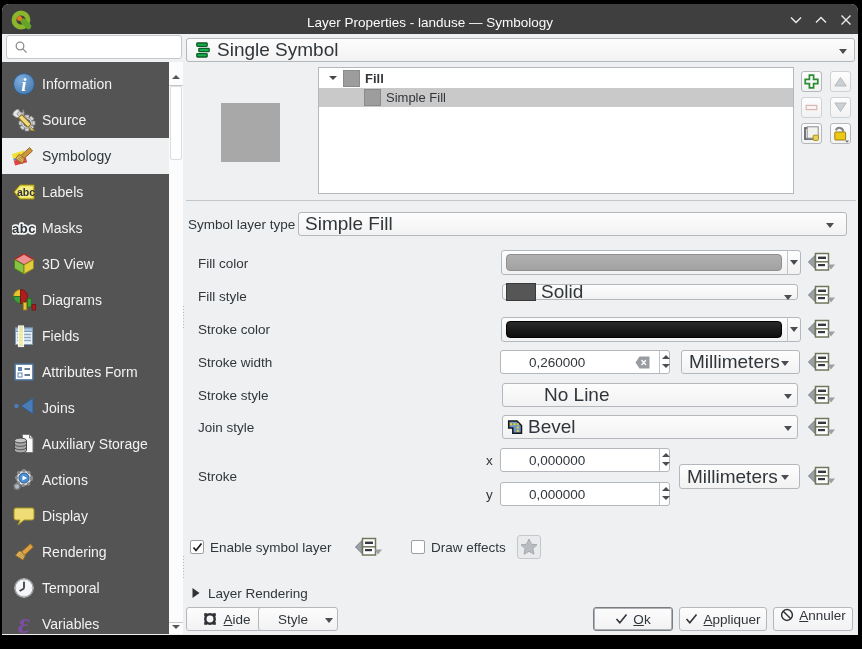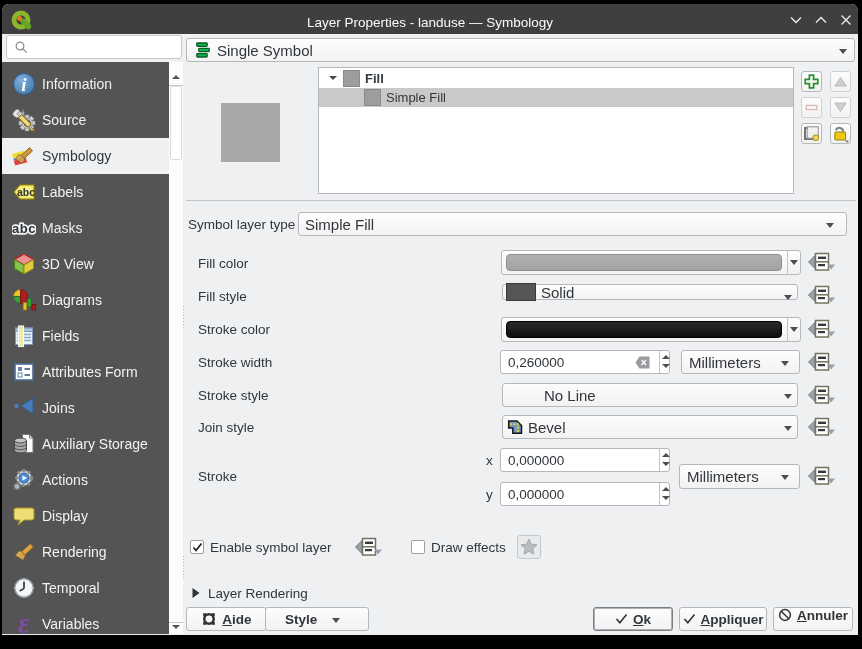--- a/index.html
+++ b/index.html
@@ -18,29 +18,29 @@
 #sidebar { position:absolute; left:2px; top:62px; width:167px; height:572px;
   background:#545454; overflow:hidden; }
 .sit { position:relative; height:36px; display:flex; align-items:center;
   color:#f2f2f2; font-size:14px; }
 .sit .ic { width:24px; height:24px; margin-left:10px; margin-right:6px; flex:none; }
 .sit.sel { background:#eff0f1; color:#31363b; }
 #sscroll { position:absolute; left:169px; top:62px; width:14px; height:572px;
   background:#fcfcfc; }
 
 .wbtn { position:absolute; background:linear-gradient(#fdfdfd,#f2f2f2);
-  border:1px solid #b4b8bc; border-radius:3px;font-weight:bold; }
+  border:1px solid #b4b8bc; border-radius:3px; }
 .combo { position:absolute; background:linear-gradient(#fdfdfd,#f2f2f2);
-  border:1px solid #b4b8bc; border-radius:3px; font-size:15px; color:#31363b;
+  border:1px solid #b4b8bc; border-radius:3px; font-size:19px; color:#31363b;
   display:flex; align-items:center; }
 .darr { width:0; height:0; border-left:4.5px solid transparent;
   border-right:4.5px solid transparent; border-top:5.5px solid #4a4e52;
   position:absolute; }
 .spin { position:absolute; background:#fff; border:1px solid #b4b8bc;
-  border-radius:3px; font-size:13.5px; display:flex; align-items:center; }
+  border-radius:3px; font-size:13.5px; display:flex; align-items:center;padding-left:21px; }
 .lbl { position:absolute; font-size:13.5px; color:#31363b; white-space:nowrap; }
 .uarr { width:0; height:0; border-left:4px solid transparent;
   border-right:4px solid transparent; border-bottom:4.5px solid #4a4e52; position:absolute; }
 .dnarr { width:0; height:0; border-left:4px solid transparent;
   border-right:4px solid transparent; border-top:4.5px solid #4a4e52; position:absolute; }
 .cb { position:absolute; width:14px; height:14px; background:#fff;
   border:1px solid #9da0a3; border-radius:2px; }
 </style>
 </head>
 <body>
@@ -409,21 +409,21 @@
         <rect x="2.2" y="2.2" width="3" height="3"></rect>
         <rect x="10.8" y="2.2" width="3" height="3"></rect>
         <rect x="2.2" y="10.8" width="3" height="3"></rect>
         <rect x="10.8" y="10.8" width="3" height="3"></rect>
       </g>
       <circle cx="8" cy="8" r="4.7" fill="none" stroke="#2f3338" stroke-width="2.5"></circle>
       <circle cx="8" cy="8" r="2.3" fill="#f4f4f4"></circle>
     </svg>
   <span><u>A</u>ide</span>
 </div>
-<div class="wbtn" style="left:265px;top:607px;width:104px;height:24px;font-size:13.5px;display:flex;align-items:center;color:#31363b">
+<div class="wbtn" style="left:258px;top:607px;width:80px;height:24px;font-size:13.5px;display:flex;align-items:center;color:#31363b">
   <span style="margin-left:19px">Style</span>
   <div class="darr" style="left:66px;top:10px"></div>
 </div>
 <div class="wbtn" style="left:593px;top:607px;width:80px;height:24px;font-size:13.5px;display:flex;align-items:center;justify-content:center;color:#31363b;border-color:#7a7e82;box-shadow:0 0 0 1px #aeb2b6 inset">
   <svg width="13" height="12" viewBox="0 0 13 12" style="margin-right:5px">
       <path d="M1.5 6 L4.8 9.8 11.5 1.5" fill="none" stroke="#2f3338" stroke-width="1.6"></path>
     </svg>
   <span><u>O</u>k</span>
 </div>
 <div class="wbtn" style="left:679px;top:607px;width:88px;height:24px;font-size:13.5px;display:flex;align-items:center;justify-content:center;color:#31363b">

